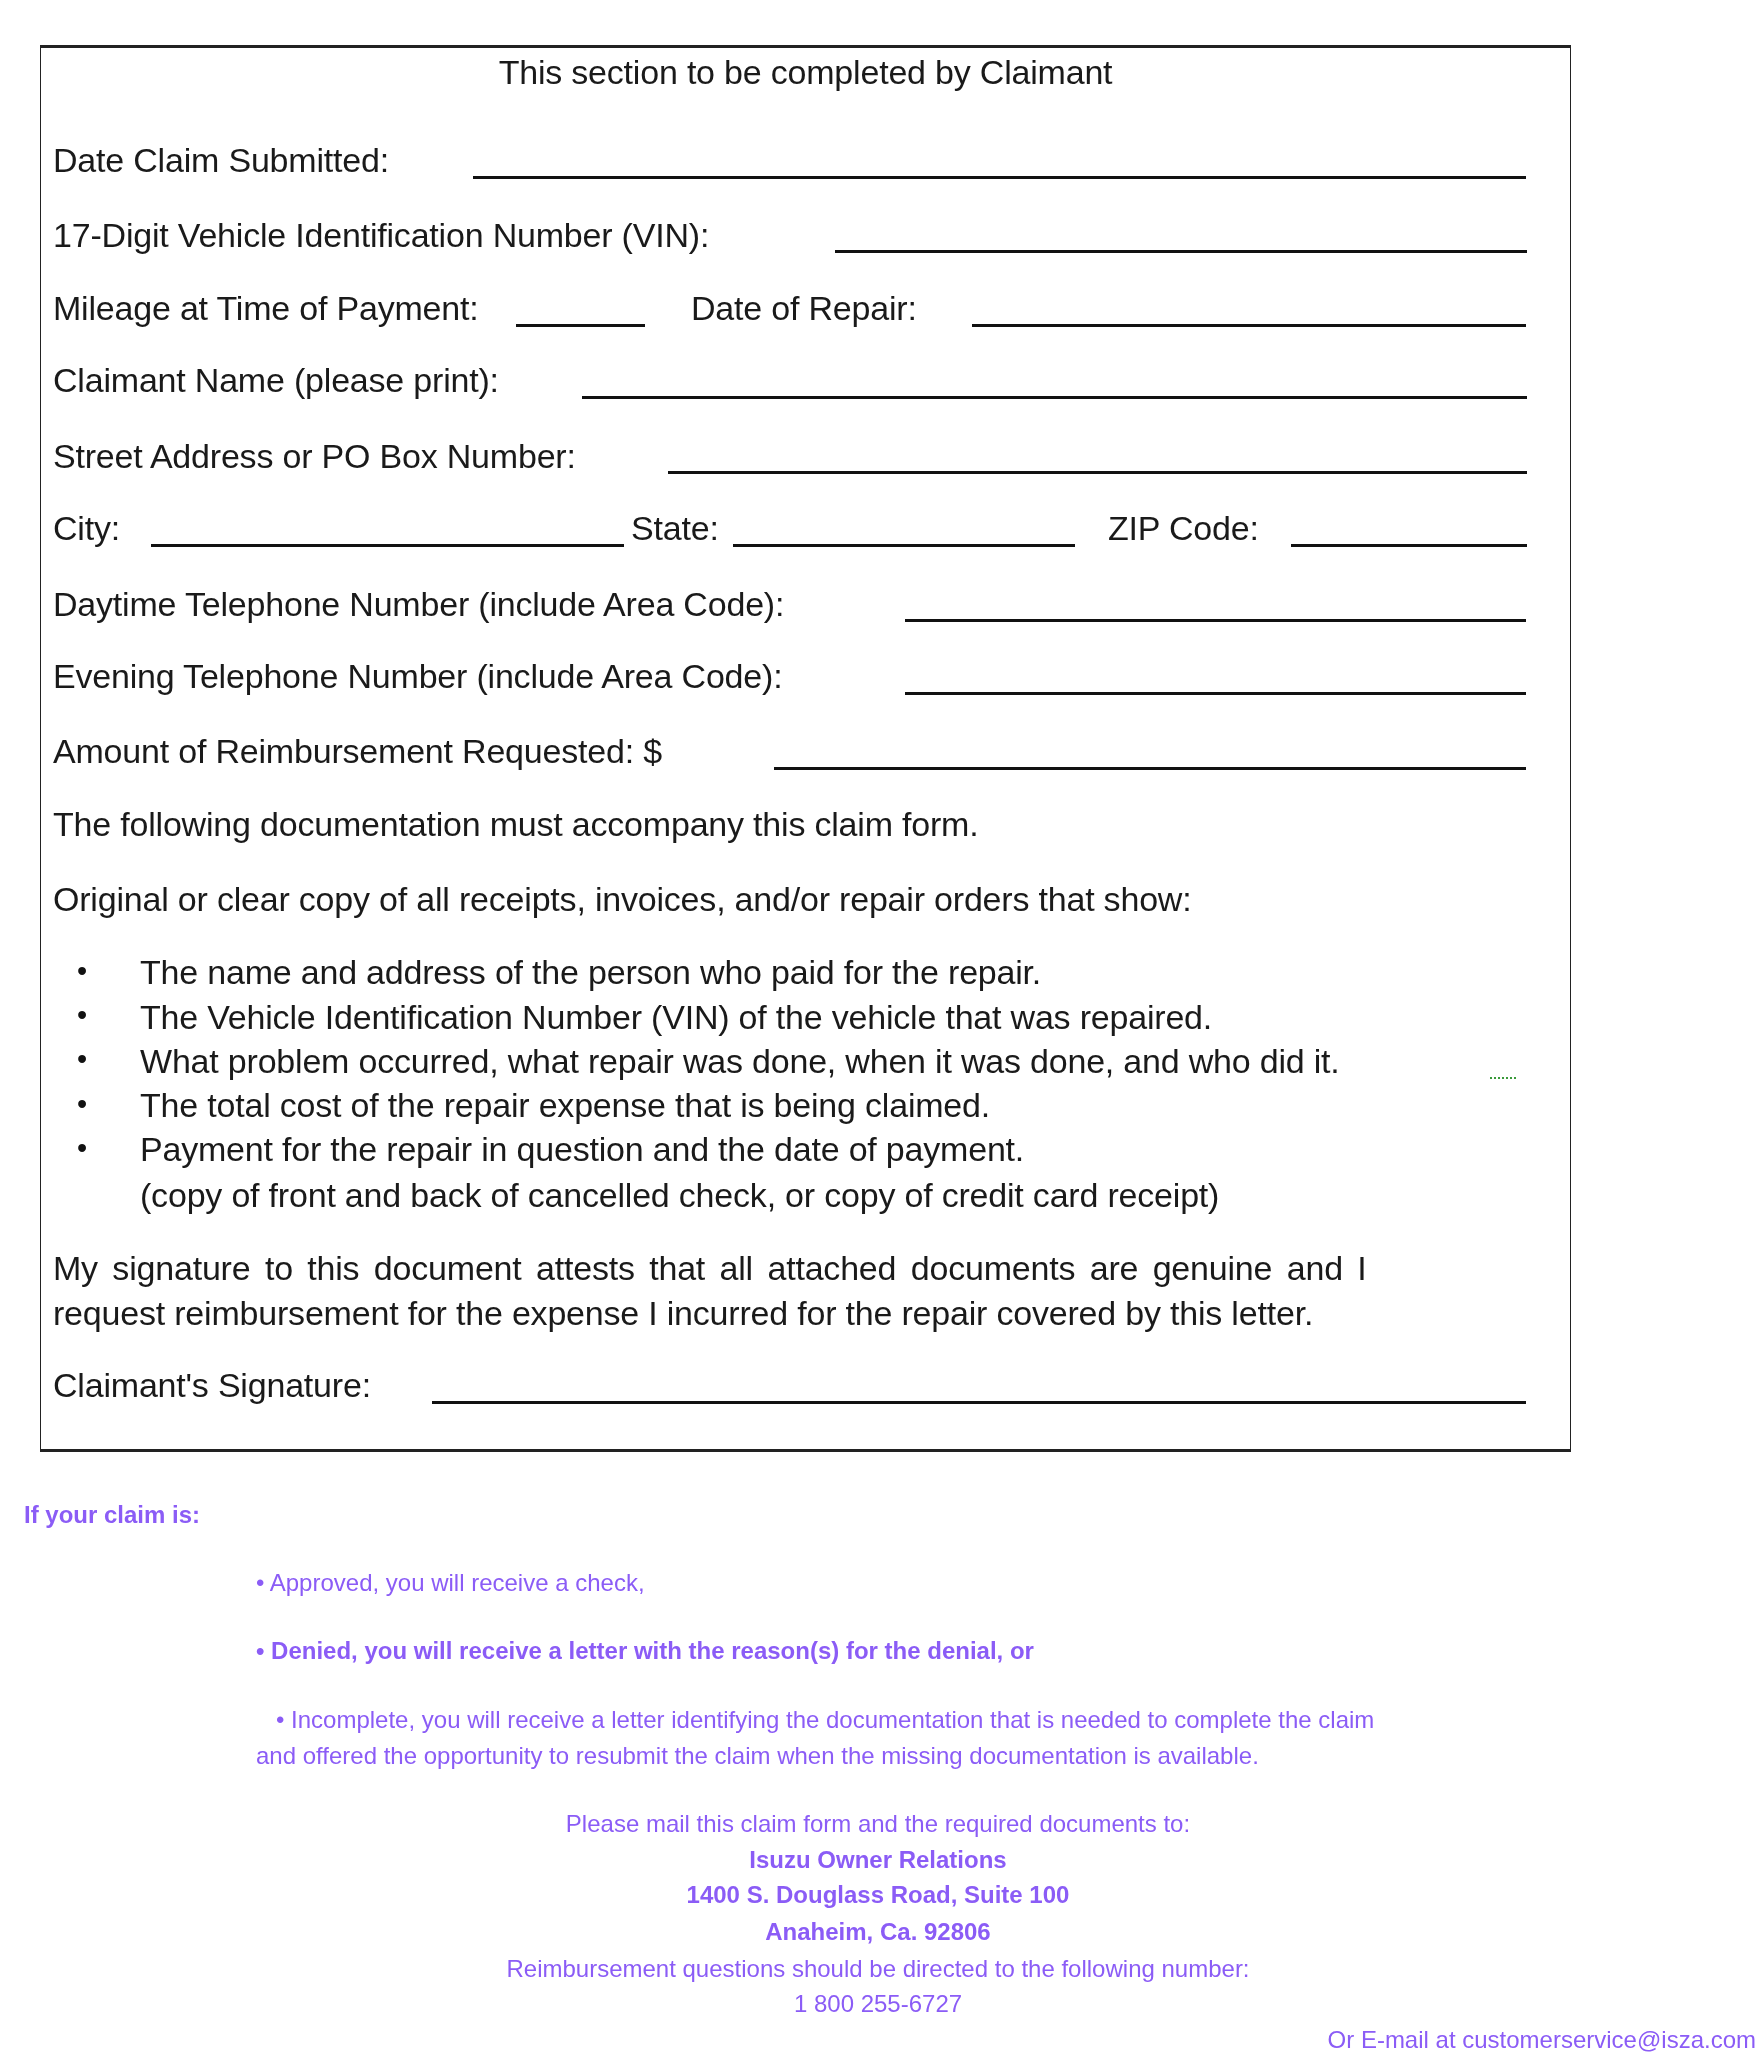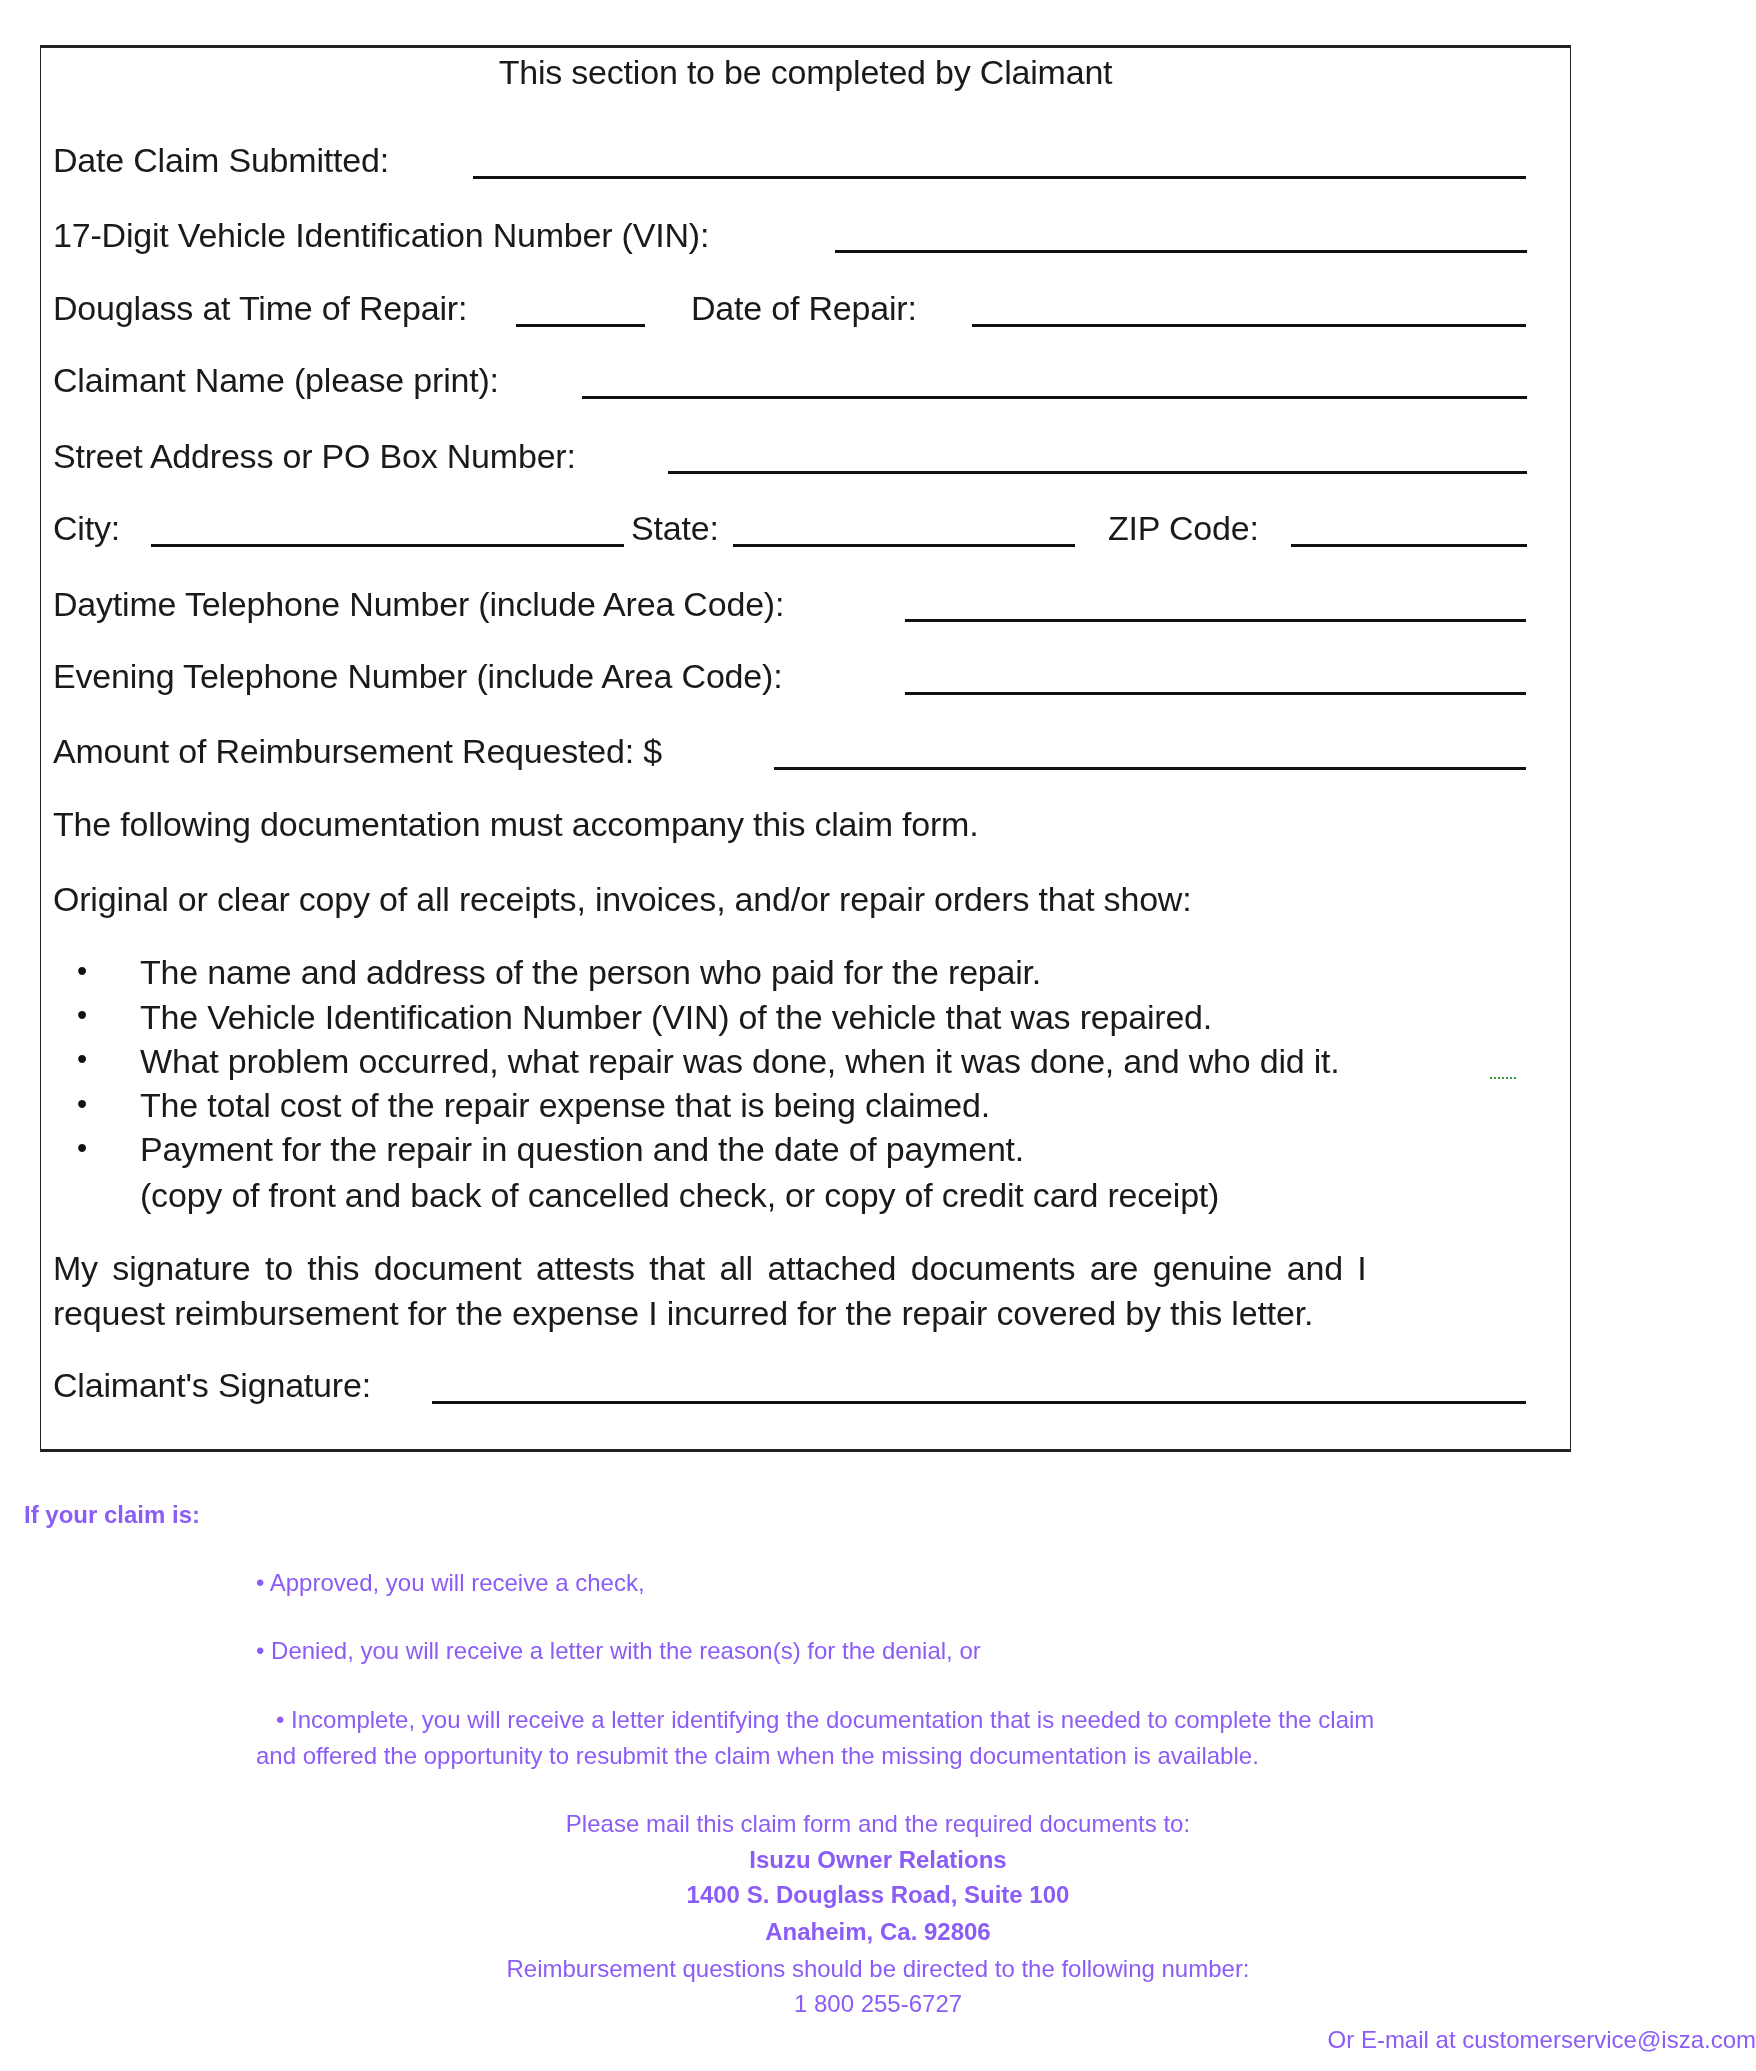--- a/index.html
+++ b/index.html
@@ -22,21 +22,21 @@
 <div class="box"></div>
 
 <div class="t" style="left:0;width:1611px;text-align:center;top:55px;">This section to be completed by Claimant</div>
 
 <div class="t" style="left:53px;top:143px;">Date Claim Submitted:</div>
 <div class="line" style="left:473px;width:1053px;top:176px;"></div>
 
 <div class="t" style="left:53px;top:218px;">17-Digit Vehicle Identification Number (VIN):</div>
 <div class="line" style="left:835px;width:692px;top:250px;"></div>
 
-<div class="t" style="left:53px;top:291px;">Douglass at Time of Repair:</div>
+<div class="t" style="left:53px;top:291px;">Mileage at Time of Payment:</div>
 <div class="line" style="left:516px;width:129px;top:324px;"></div>
 <div class="t" style="left:691px;top:291px;">Date of Repair:</div>
 <div class="line" style="left:972px;width:554px;top:324px;"></div>
 
 <div class="t" style="left:53px;top:363px;">Claimant Name (please print):</div>
 <div class="line" style="left:582px;width:945px;top:396px;"></div>
 
 <div class="t" style="left:53px;top:439px;">Street Address or PO Box Number:</div>
 <div class="line" style="left:668px;width:859px;top:471px;"></div>
 
@@ -75,21 +75,21 @@
 </div>
 
 <div class="t" style="left:53px;top:1251px;word-spacing:5.2px;">My signature to this document attests that all attached documents are genuine and I</div>
 <div class="t" style="left:53px;top:1296px;">request reimbursement for the expense I incurred for the repair covered by this letter.</div>
 
 <div class="t" style="left:53px;top:1368px;">Claimant's Signature:</div>
 <div class="line" style="left:432px;width:1094px;top:1401px;"></div>
 
 <div class="b bold" style="left:24px;top:1503px;">If your claim is:</div>
 <div class="b" style="left:256px;top:1571px;">• Approved, you will receive a check,</div>
-<div class="b" style="left:256px;top:1639px;">• Denied, you will receive a letter with the reason(s) for the denial, or</div>
+<div class="b" style="left:256px;top:1639px;font-weight:bold;">• Denied, you will receive a letter with the reason(s) for the denial, or</div>
 <div class="b" style="left:256px;top:1708px;margin-left:20px;">• Incomplete, you will receive a letter identifying the documentation that is needed to complete the claim</div>
 <div class="b" style="left:256px;top:1744px;">and offered the opportunity to resubmit the claim when the missing documentation is available.</div>
 
 <div class="b center" style="top:1812px;">Please mail this claim form and the required documents to:</div>
 <div class="b center bold" style="top:1848px;">Isuzu Owner Relations</div>
 <div class="b center bold" style="top:1883px;">1400 S. Douglass Road, Suite 100</div>
 <div class="b center bold" style="top:1920px;">Anaheim, Ca. 92806</div>
 <div class="b center" style="top:1957px;">Reimbursement questions should be directed to the following number:</div>
 <div class="b center" style="top:1992px;">1 800 255-6727</div>
 <div class="b center" style="top:2028px;text-align:right;">Or E-mail at customerservice@isza.com</div>

